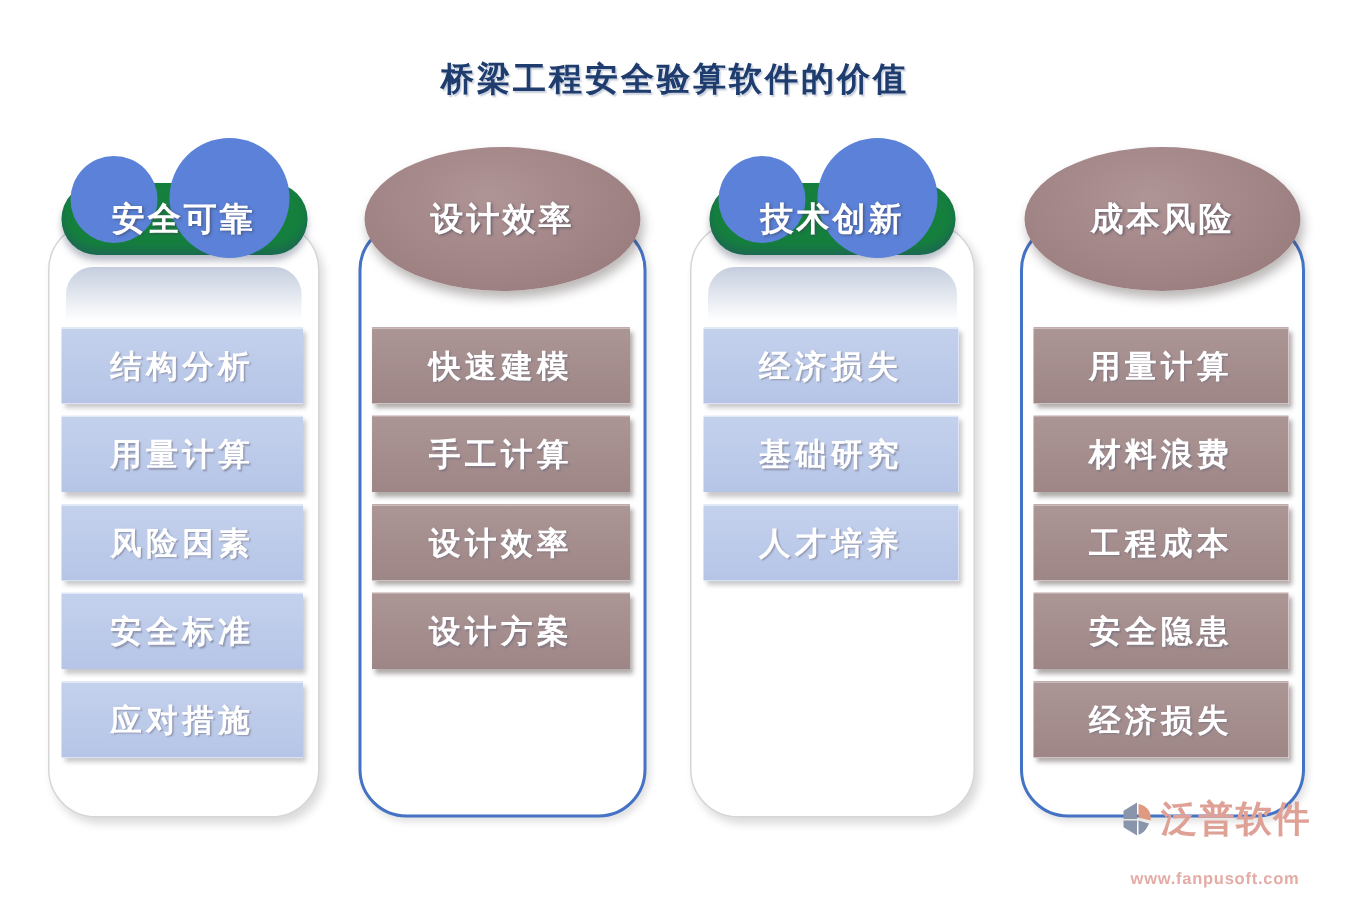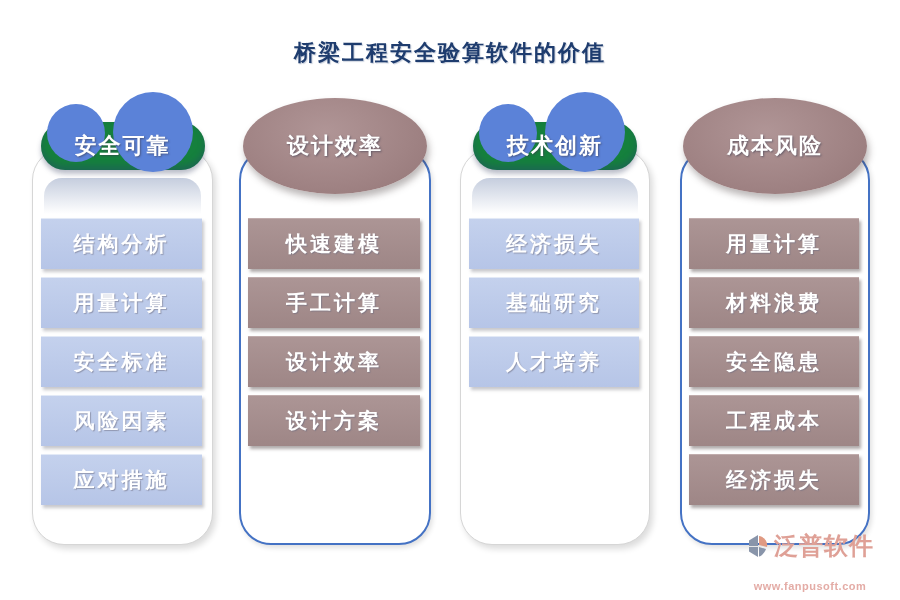--- a/index.html
+++ b/index.html
@@ -101,22 +101,22 @@
 
   <div class="col col-0">
     <div class="panel gray-border"></div>
     <div class="reflection"></div>
     <div class="cloud">
       <span class="header-label">安全可靠</span>
     </div>
     <div class="items items-blue">
       <div class="item">结构分析</div>
       <div class="item">用量计算</div>
+      <div class="item">风险因素</div>
       <div class="item">安全标准</div>
-      <div class="item">风险因素</div>
       <div class="item">应对措施</div>
     </div>
   </div>
 
   <div class="col col-1">
     <div class="panel blue-border"></div>
     <div class="ellipse">
       <span class="header-label">设计效率</span>
     </div>
     <div class="items items-mauve">
@@ -141,22 +141,22 @@
   </div>
 
   <div class="col col-3">
     <div class="panel blue-border"></div>
     <div class="ellipse">
       <span class="header-label">成本风险</span>
     </div>
     <div class="items items-mauve">
       <div class="item">用量计算</div>
       <div class="item">材料浪费</div>
+      <div class="item">工程成本</div>
       <div class="item">安全隐患</div>
-      <div class="item">工程成本</div>
       <div class="item">经济损失</div>
     </div>
   </div>
 
   <div class="footer">
     <div class="brand-row">
       <span style="display:inline-flex;">
         <svg width="24" height="24" viewBox="0 0 24 24">
           <path d="M12 1 L3 6.5 L3 12 L12 12 Z" fill="#8995aa"></path>
           <path d="M3 13 L3 17.5 L12 23 L12 13 Z" fill="#8995aa"></path>

